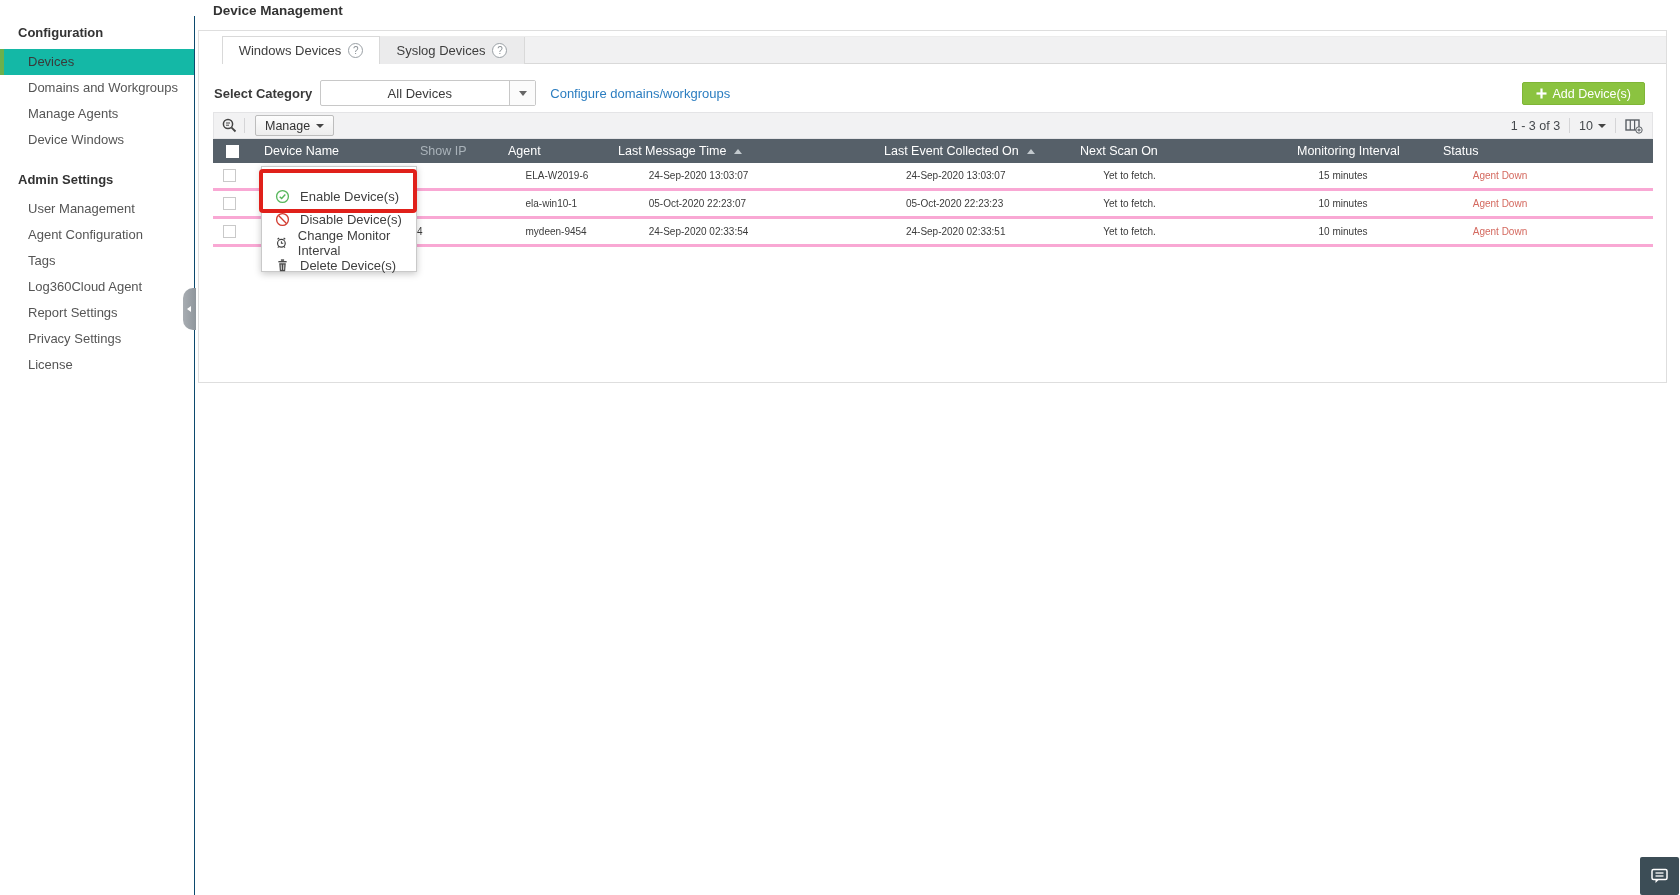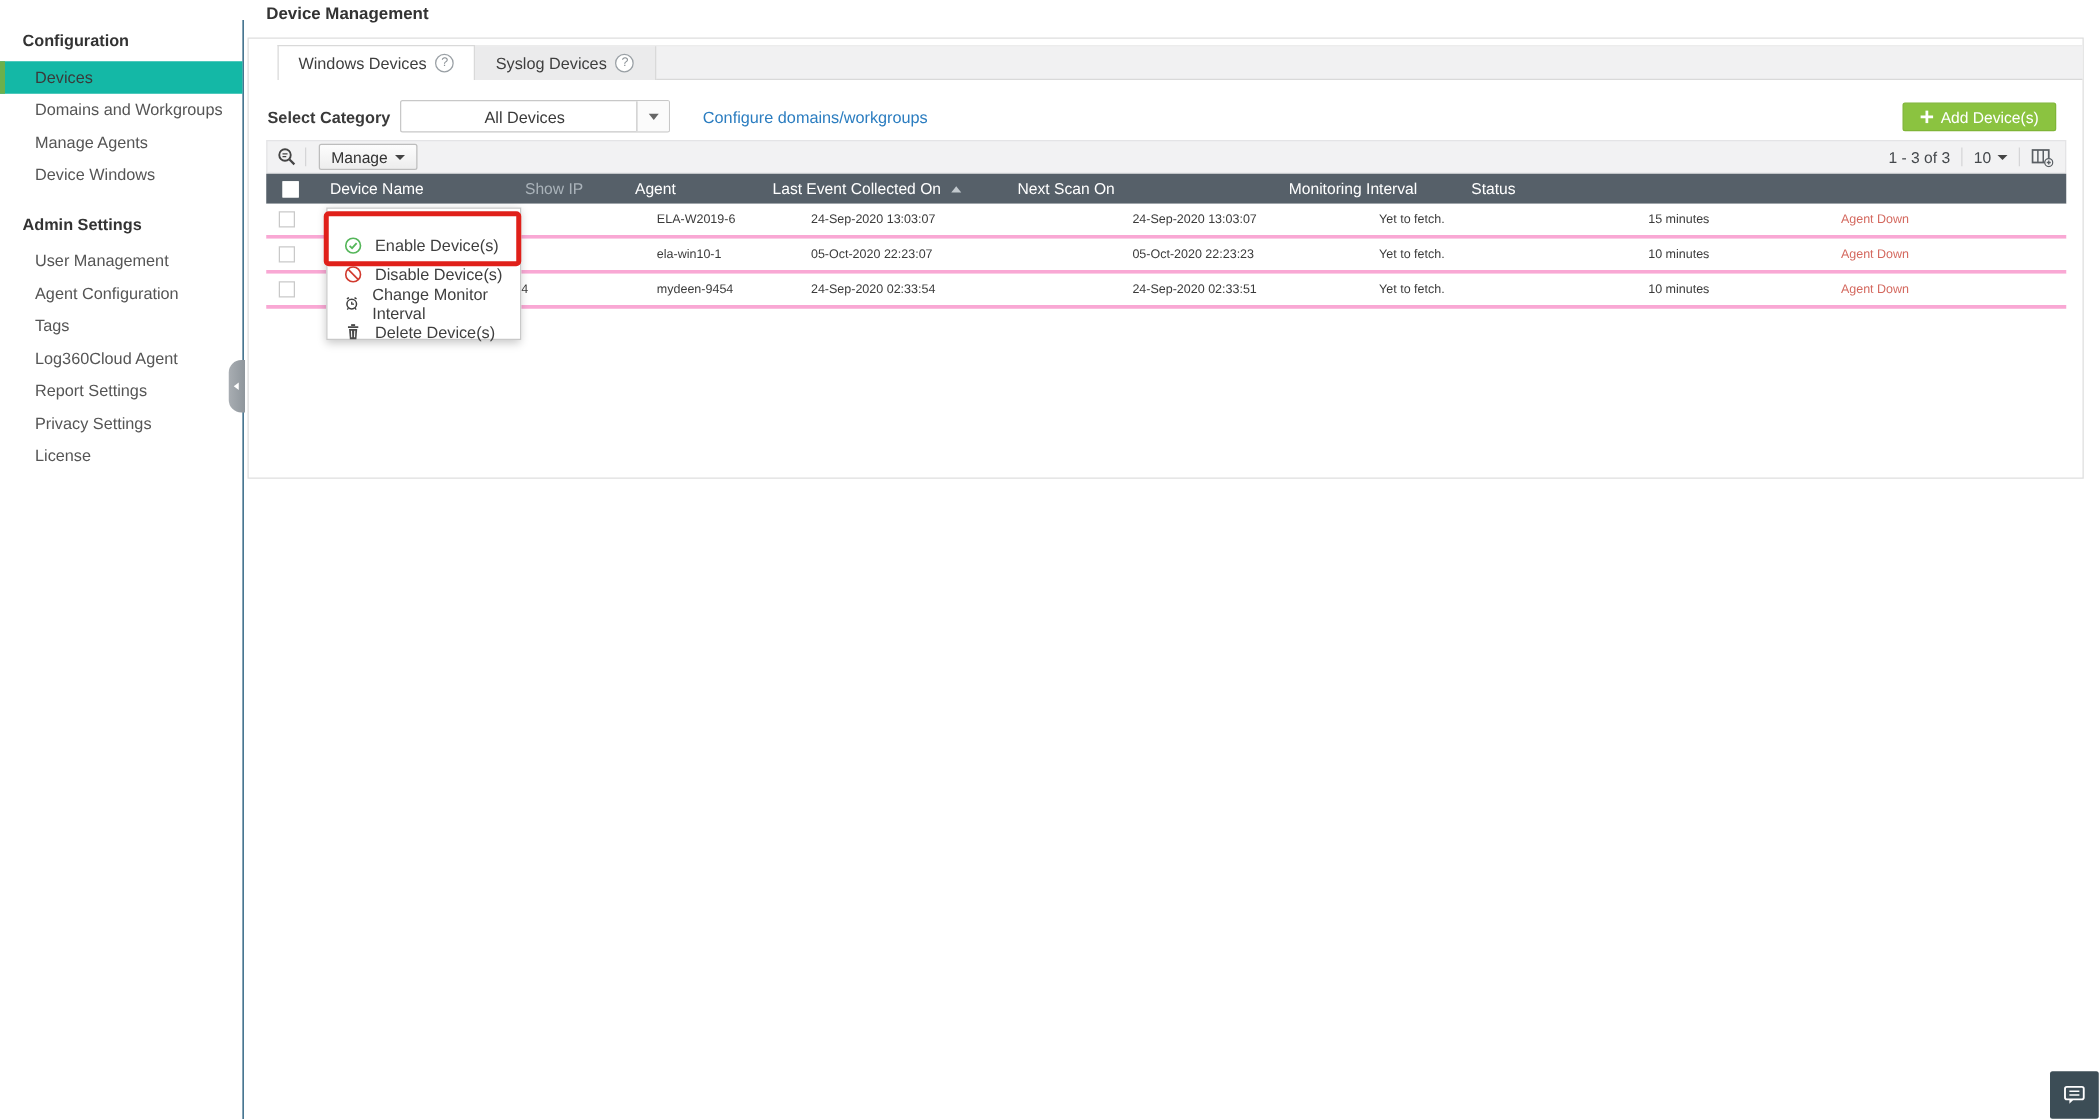--- a/index.html
+++ b/index.html
@@ -40,21 +40,21 @@
   
   .cat-row { position:absolute; left:15px; top:49px; height:26px; display:flex; align-items:center; }
   .cat-label { font-size:13px; font-weight:bold; color:#3a3a3a; }
   .select { margin-left:8px; width:216px; height:26px; border:1px solid #c8c8c8; border-radius:2px;
             background:#fff; display:flex; align-items:center; cursor:pointer; position:relative;text-align:center; }
   .select .val { flex:1; font-size:13px; color:#3a3a3a; padding-left:9px; }
   .select .chev-box { width:26px; height:100%; border-left:1px solid #c8c8c8; background:#fbfbfb;
             display:flex; align-items:center; justify-content:center; }
   .chev-down { width:0; height:0; border-left:4px solid transparent; border-right:4px solid transparent;
             border-top:5px solid #666; }
-  .cfg-link { margin-left:26px; font-size:13px; color:#2b7dc0; text-decoration:none; cursor:pointer; }
+  .cfg-link { margin-left:14px; font-size:13px; color:#2b7dc0; text-decoration:none; cursor:pointer; }
 
   .add-btn { position:absolute; right:21px; top:51px; height:23px; padding:0 13px;
              background:#8bc340; border:1px solid #7fb536; border-radius:2px; color:#fff; font-size:12.5px;
              display:flex; align-items:center; gap:6px; cursor:pointer; }
 
   
   .band { position:absolute; left:14px; top:81px; width:1440px; height:27px;
           background:#f2f2f3; border:1px solid #e4e4e6; display:flex; align-items:center; }
   .band .vdiv { width:1px; height:15px; background:#d5d5d7; }
   .search-btn { width:30px; display:flex; align-items:center; justify-content:center; cursor:pointer; }
@@ -198,20 +198,24 @@
 
     <div class="thead">
       <div class="hcell c0">
         <span class="cb cb-head"></span>
       </div>
       <div class="hcell c1">
         <span class="devname-h">Device Name</span>
         <span class="showip-h">Show IP</span>
       </div>
       <div class="hcell c2">Agent</div>
+      <div class="hcell c3">
+        <span>Last Message Time</span>
+        <span class="sort-asc"></span>
+      </div>
       <div class="hcell c4">
         <span>Last Event Collected On</span>
         <span class="sort-asc"></span>
       </div>
       <div class="hcell c5">Next Scan On</div>
       <div class="hcell c6">Monitoring Interval</div>
       <div class="hcell c7">Status</div>
     </div>
 
     <div class="trow r0">

